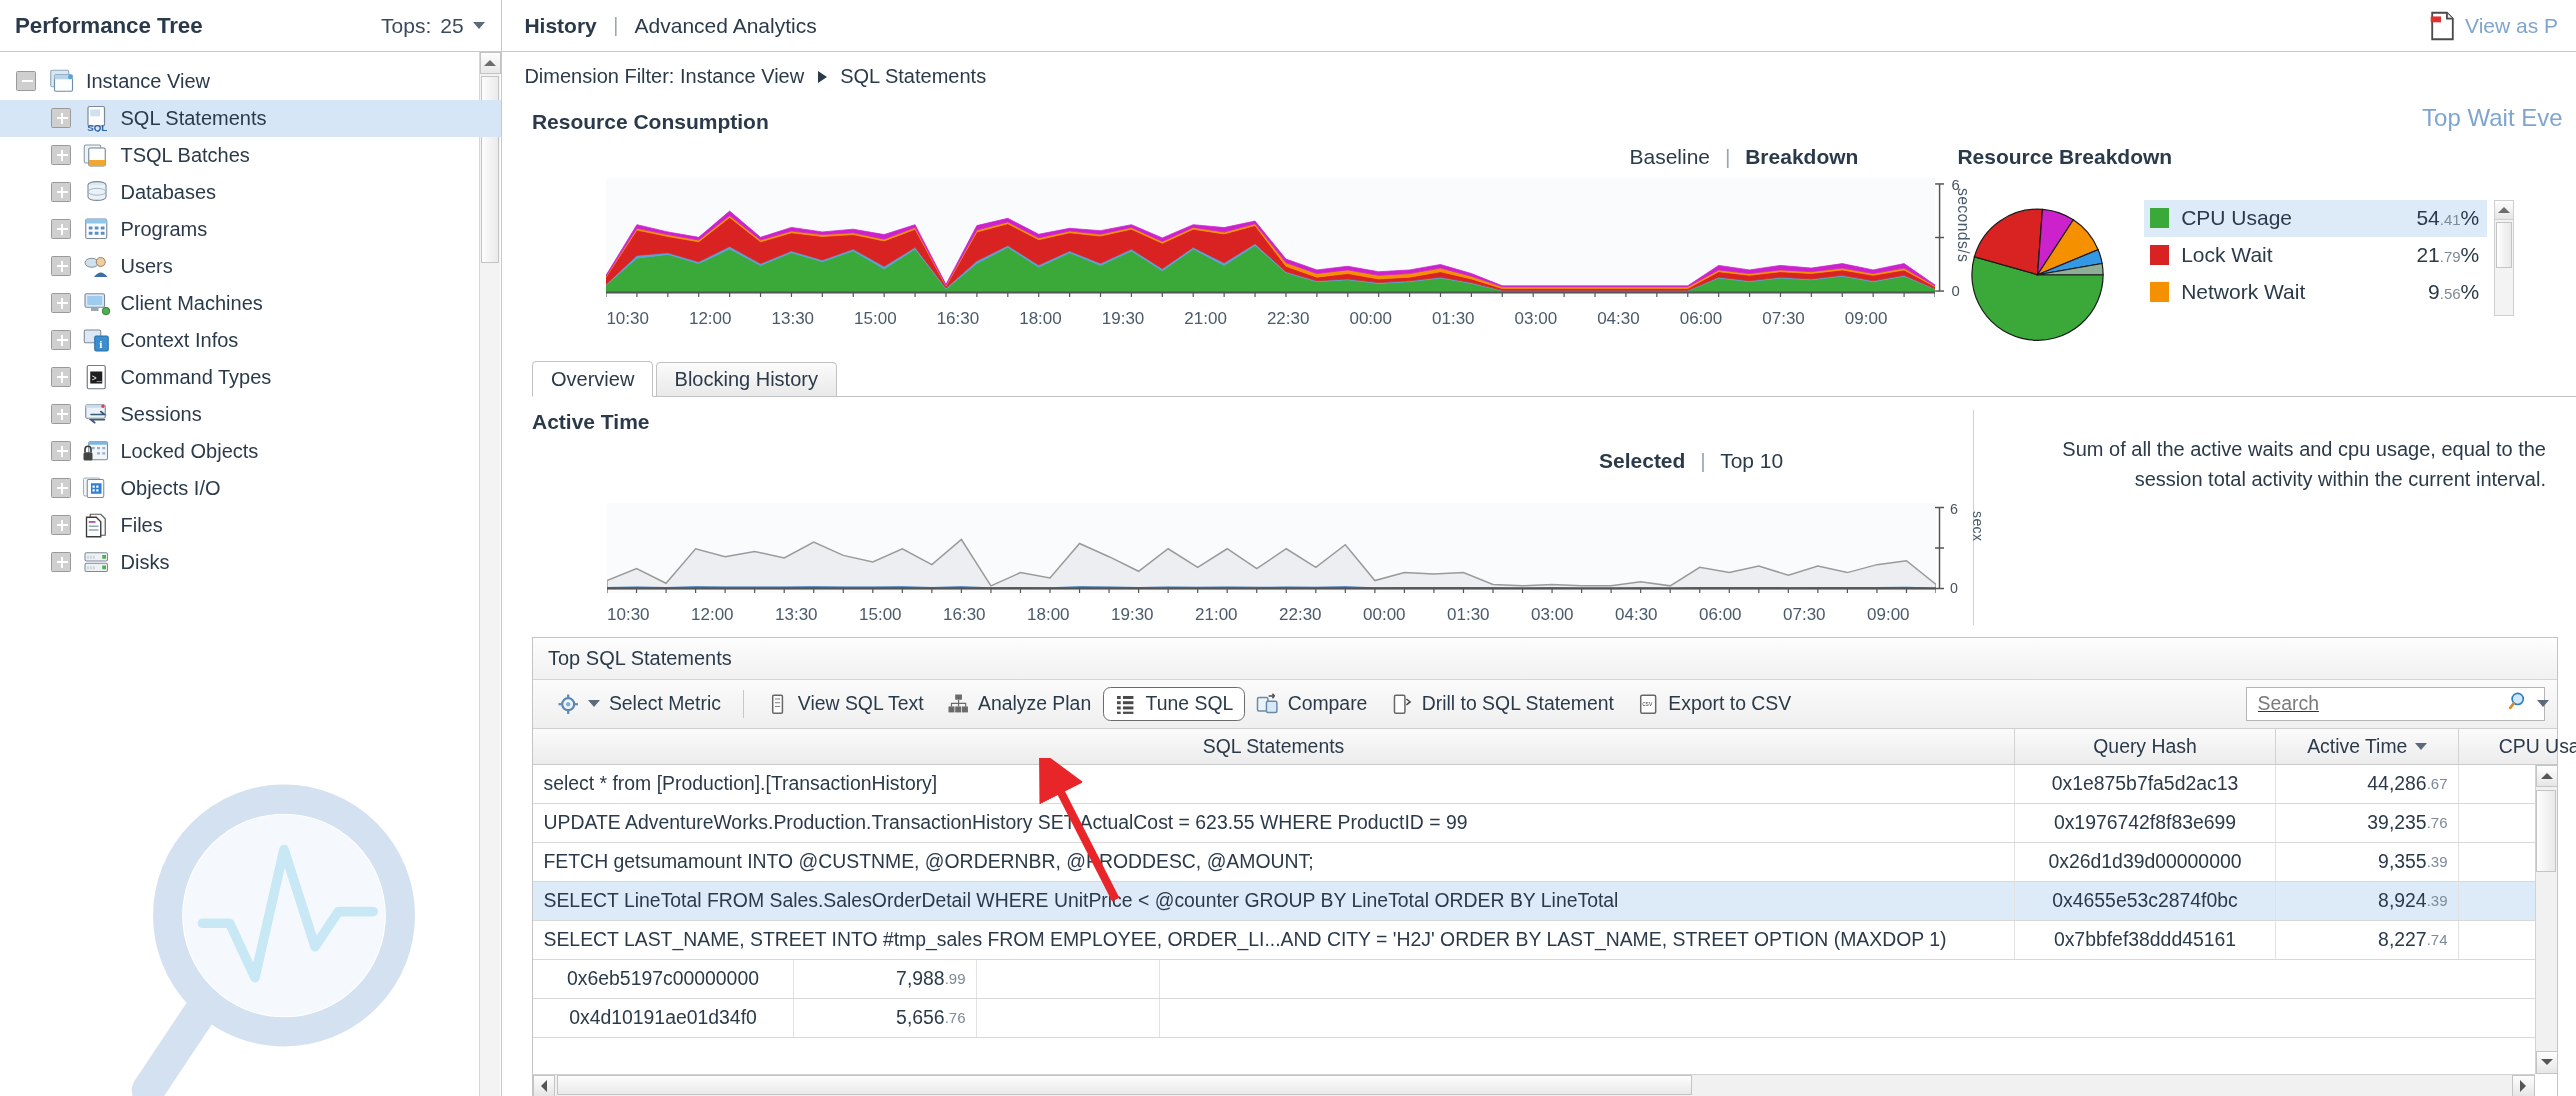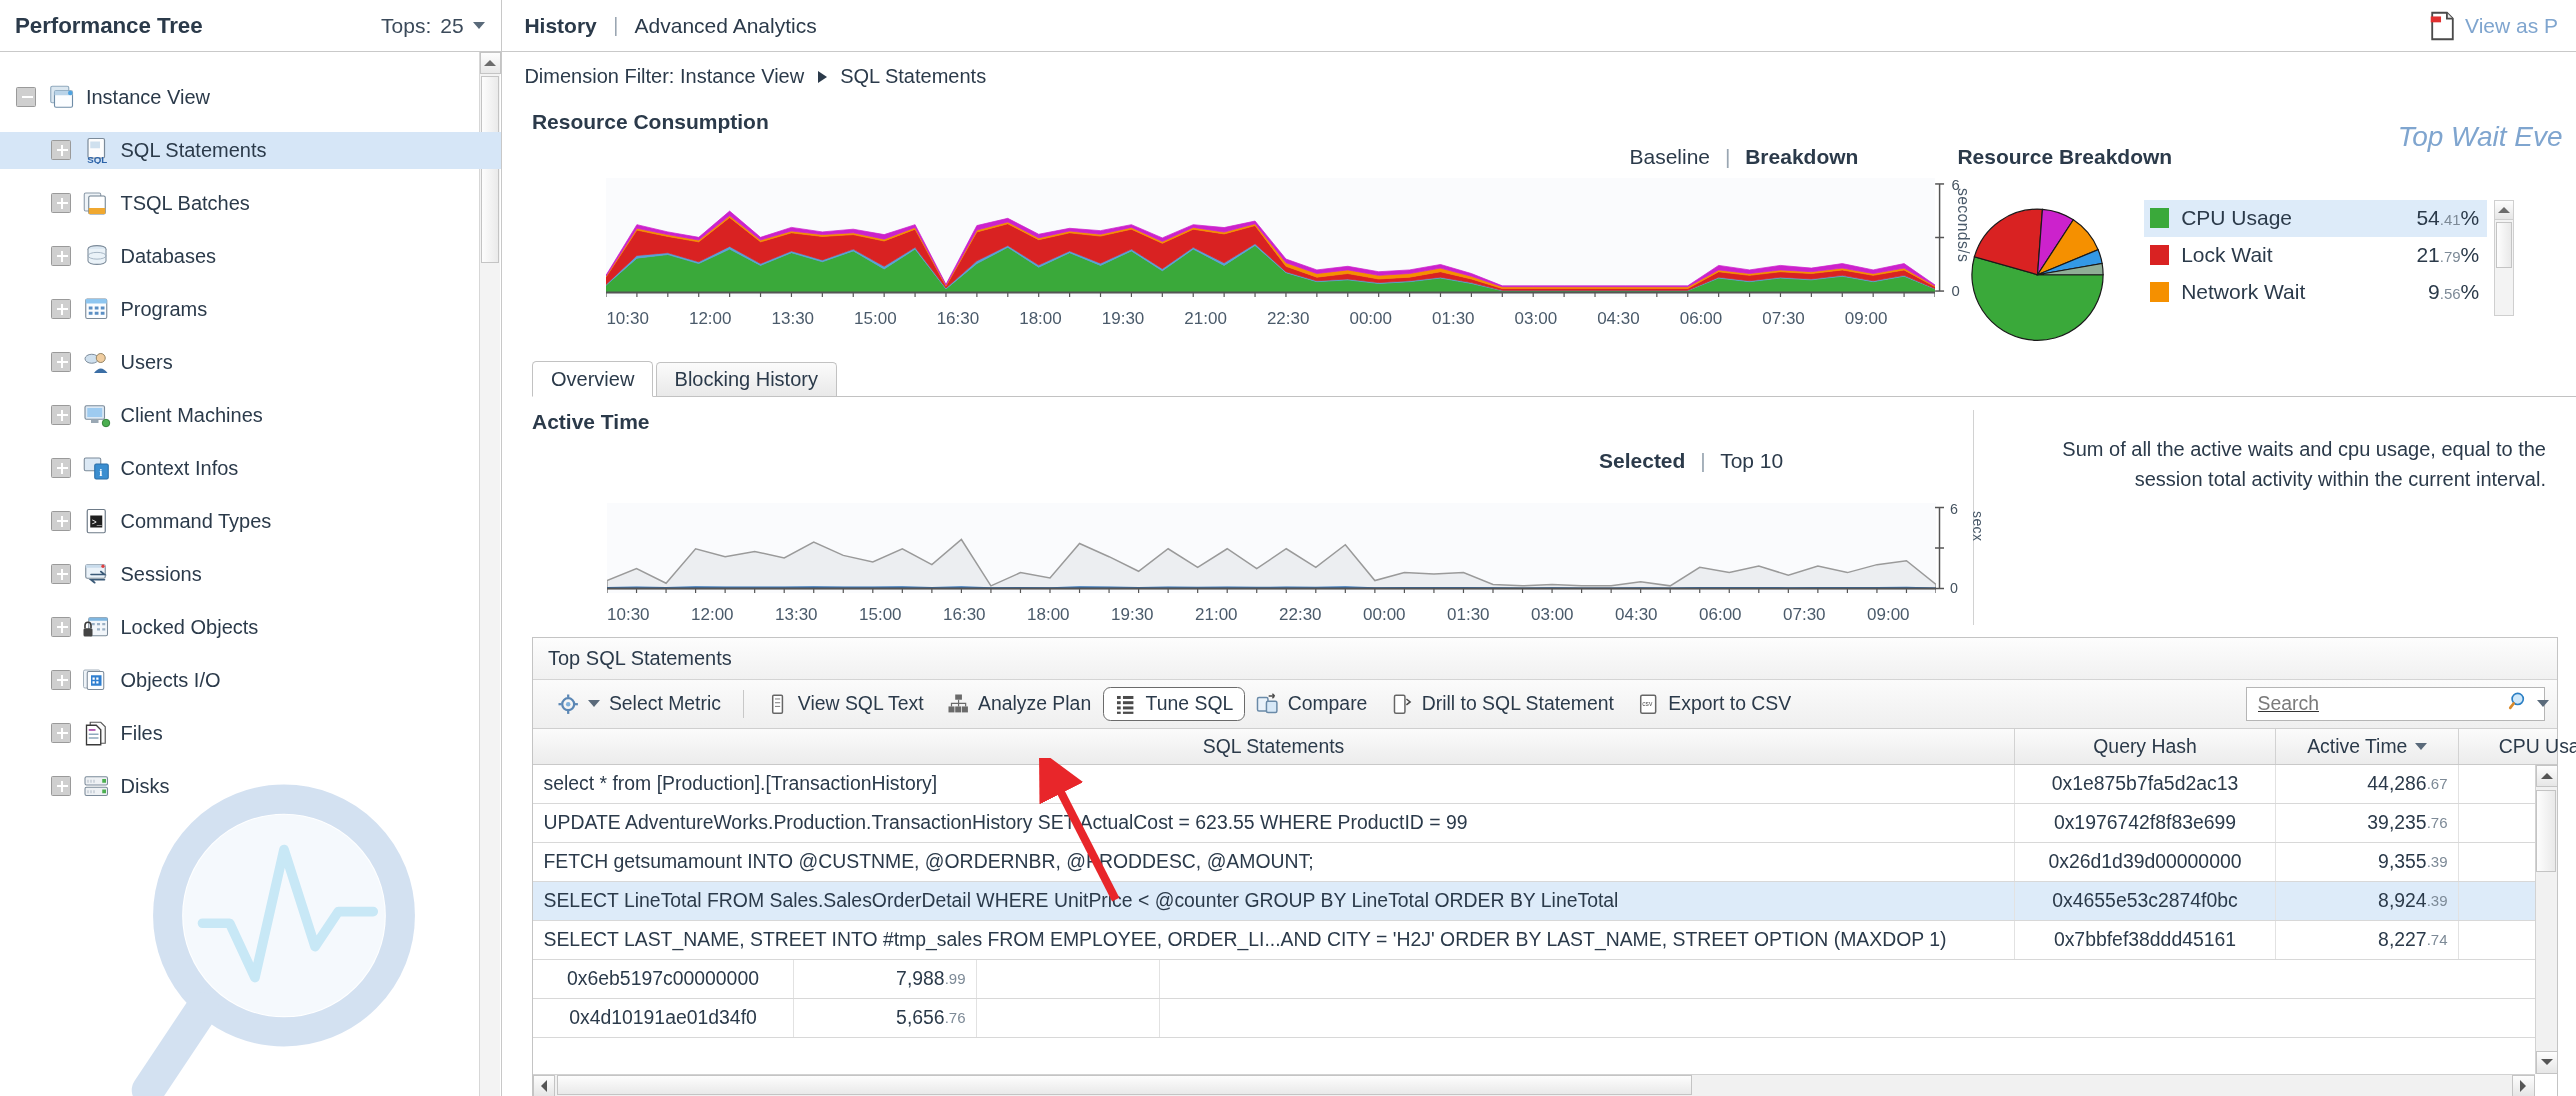--- a/index.html
+++ b/index.html
@@ -13,21 +13,21 @@
   .app { position:relative; width:2576px; height:1097px; display:flex; }
 
   
   .sidebar { position:relative; width:502px; height:100%; background:#fff; border-right:1.5px solid #c8c8c8; flex:0 0 502px; }
   .sb-header { height:52px; display:flex; align-items:center; padding:0 16.4px 0 15px; border-bottom:1.5px solid #c9c9c9; }
   .sb-title { font-size:22.4px; font-weight:bold; color:#2b3a4a; letter-spacing:-0.1px; }
   .sb-tops { margin-left:auto; display:flex; align-items:center; gap:9px; font-size:21px; color:#3b4a5a; }
   .caret-down { width:0;height:0;border-left:6.7px solid transparent;border-right:6.7px solid transparent;border-top:7.5px solid #5a6a7a; display:inline-block; }
 
   .tree { position:relative; padding-top:10.5px; height:calc(100% - 54px); }
-  .tree-row { display:flex; align-items:center; height:37px; padding-left:16.4px; position:relative; z-index:2;margin-top:16px; }
+  .tree-row { display:flex; align-items:center; height:37px; padding-left:16.4px; position:relative; z-index:2; }
   .tree-row.lvl1 { padding-left:51px; }
   .tree-row.sel { background:#d6e6f7; }
   .exp { width:20px;height:20px;border:0.7px solid #9a9a9a;background:#cfcfcf;color:#fff;display:flex;align-items:center;justify-content:center;font-size:16.4px;line-height:1;font-weight:bold;flex:0 0 20px; border-radius:1.5px;}
   .exp-ico { position:relative; width:20px; height:20px; }
   .exp-ico:before{content:"";position:absolute;left:4.5px;top:9px;width:11.2px;height:2.2px;background:#fff;}
   .exp-ico.plus:after{content:"";position:absolute;left:9px;top:4.5px;width:2.2px;height:11.2px;background:#fff;}
   .tree-ico { width:30px;height:27px;margin:0 9px 0 10.5px;flex:0 0 30px; position:relative; }
   .tree-lbl { font-size:20px; color:#2b3a4a; white-space:nowrap; }
 
   .sb-scroll { position:absolute; right:1.5px; top:52px; width:21px; height:calc(100% - 52px); background:#f3f3f3; border-left:0.7px solid #d7d7d7; }
@@ -46,21 +46,21 @@
   .view-pdf { margin-left:auto; display:flex; align-items:center; gap:10.5px; color:#7fa5cf; font-size:21px; white-space:nowrap; }
   .pdf-ico { width:25px;height:30px;position:relative;flex:0 0 25px; }
 
   .dimfilter { height:49px; display:flex; align-items:center; padding-left:22.4px; font-size:20px; color:#2b3a4a; gap:7.5px;}
   .dimfilter .arr { width:0;height:0;border-top:6.7px solid transparent;border-bottom:6.7px solid transparent;border-left:9px solid #2b3a4a; margin:0 6px;}
 
   .sec-title { font-size:21px; font-weight:bold; color:#2b3a4a; }
 
   .rc-block { position:relative; padding:0 0 0 22.4px; }
   .rc-head { padding:9px 0 0 7.5px; }
-  .topwait { position:absolute; right:13.4px; top:20px; color:#7fa5cf; font-size:28px; white-space:nowrap;font-style:italic; }
+  .topwait { position:absolute; right:13.4px; top:3px; color:#7fa5cf; font-size:24px; white-space:nowrap; }
 
   .rc-body { display:flex; align-items:flex-start; margin-top:10.5px; }
   .rc-left { width:1403px; position:relative; flex:0 0 1403px;}
   .bb-links { position:absolute; right:69px; top:0; font-size:21px; color:#2b3a4a; }
   .bb-links b { font-weight:bold; }
   .bb-links .d { color:#9aa6b2; margin:0 9px; }
 
   .chart-wrap { position:relative; margin-top:33px; height:127px; }
   .axis-x { display:flex; margin-left:82px; margin-top:4.5px; }
   .axis-x span { font-size:17px; color:#4a5a6a; width:80px; text-align:left; }

